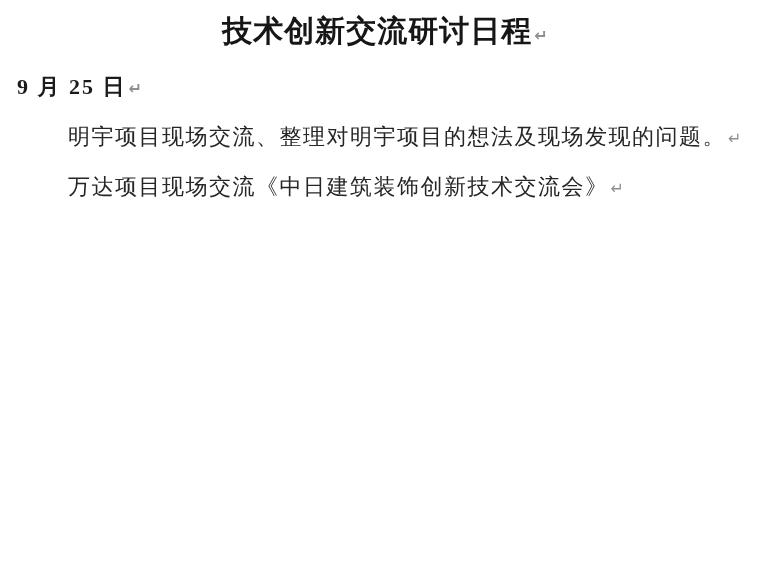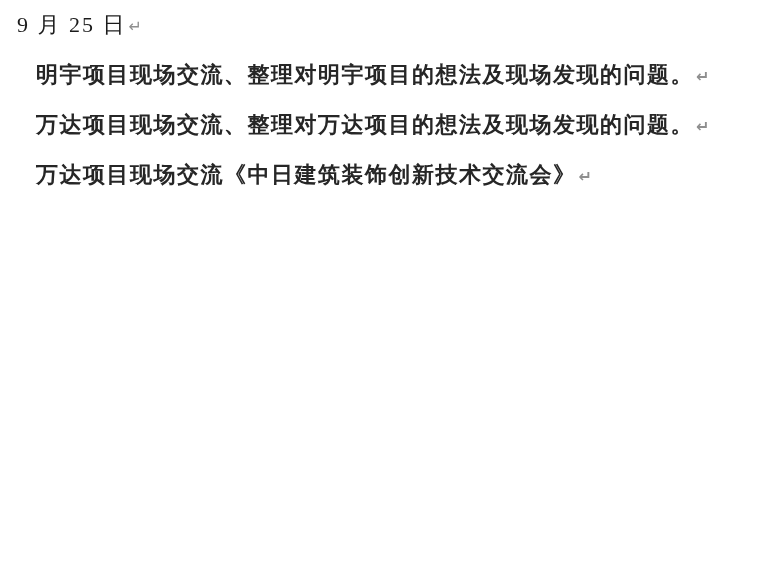--- a/index.html
+++ b/index.html
@@ -20,57 +20,57 @@
   }
   .line {
     height:50px; line-height:50px;
     font-size:22px;
     white-space:nowrap;
     color:#262626;
     letter-spacing:1.5px;
   }
   .date {
     padding-left:17px;
-    font-weight:normal;
+    font-weight:bold;
     color:#1b1b1b;
     letter-spacing:2px;
   }
   .para {
-    padding-left:36px;
-    font-weight:bold;
+    padding-left:68px;
+    font-weight:normal;
   }
   .mark {
     color:#8f8f8f;
     font-size:16px;
     letter-spacing:0;
     font-family:"DejaVu Sans",sans-serif;
     margin-left:2px;
     vertical-align:baseline;
   }
 </style>
 </head>
 <body>
 
 <div class="page">
 
+  <div class="title-line">
+    <span>技术创新交流研讨日程</span><span class="mark">↵</span>
+  </div>
 
   <div class="line date">
     <span>9 月 25 日</span><span class="mark">↵</span>
   </div>
 
   <div class="line para">
     <span>明宇项目现场交流、整理对明宇项目的想法及现场发现的问题。</span><span class="mark">↵</span>
   </div>
 
 
 
 
-  <div class="line para">
-    <span>万达项目现场交流、整理对万达项目的想法及现场发现的问题。</span><span class="mark">↵</span>
-  </div>
 
 
 
 
   <div class="line para">
     <span>万达项目现场交流《中日建筑装饰创新技术交流会》</span><span class="mark">↵</span>
   </div>
 
 </div>
 

